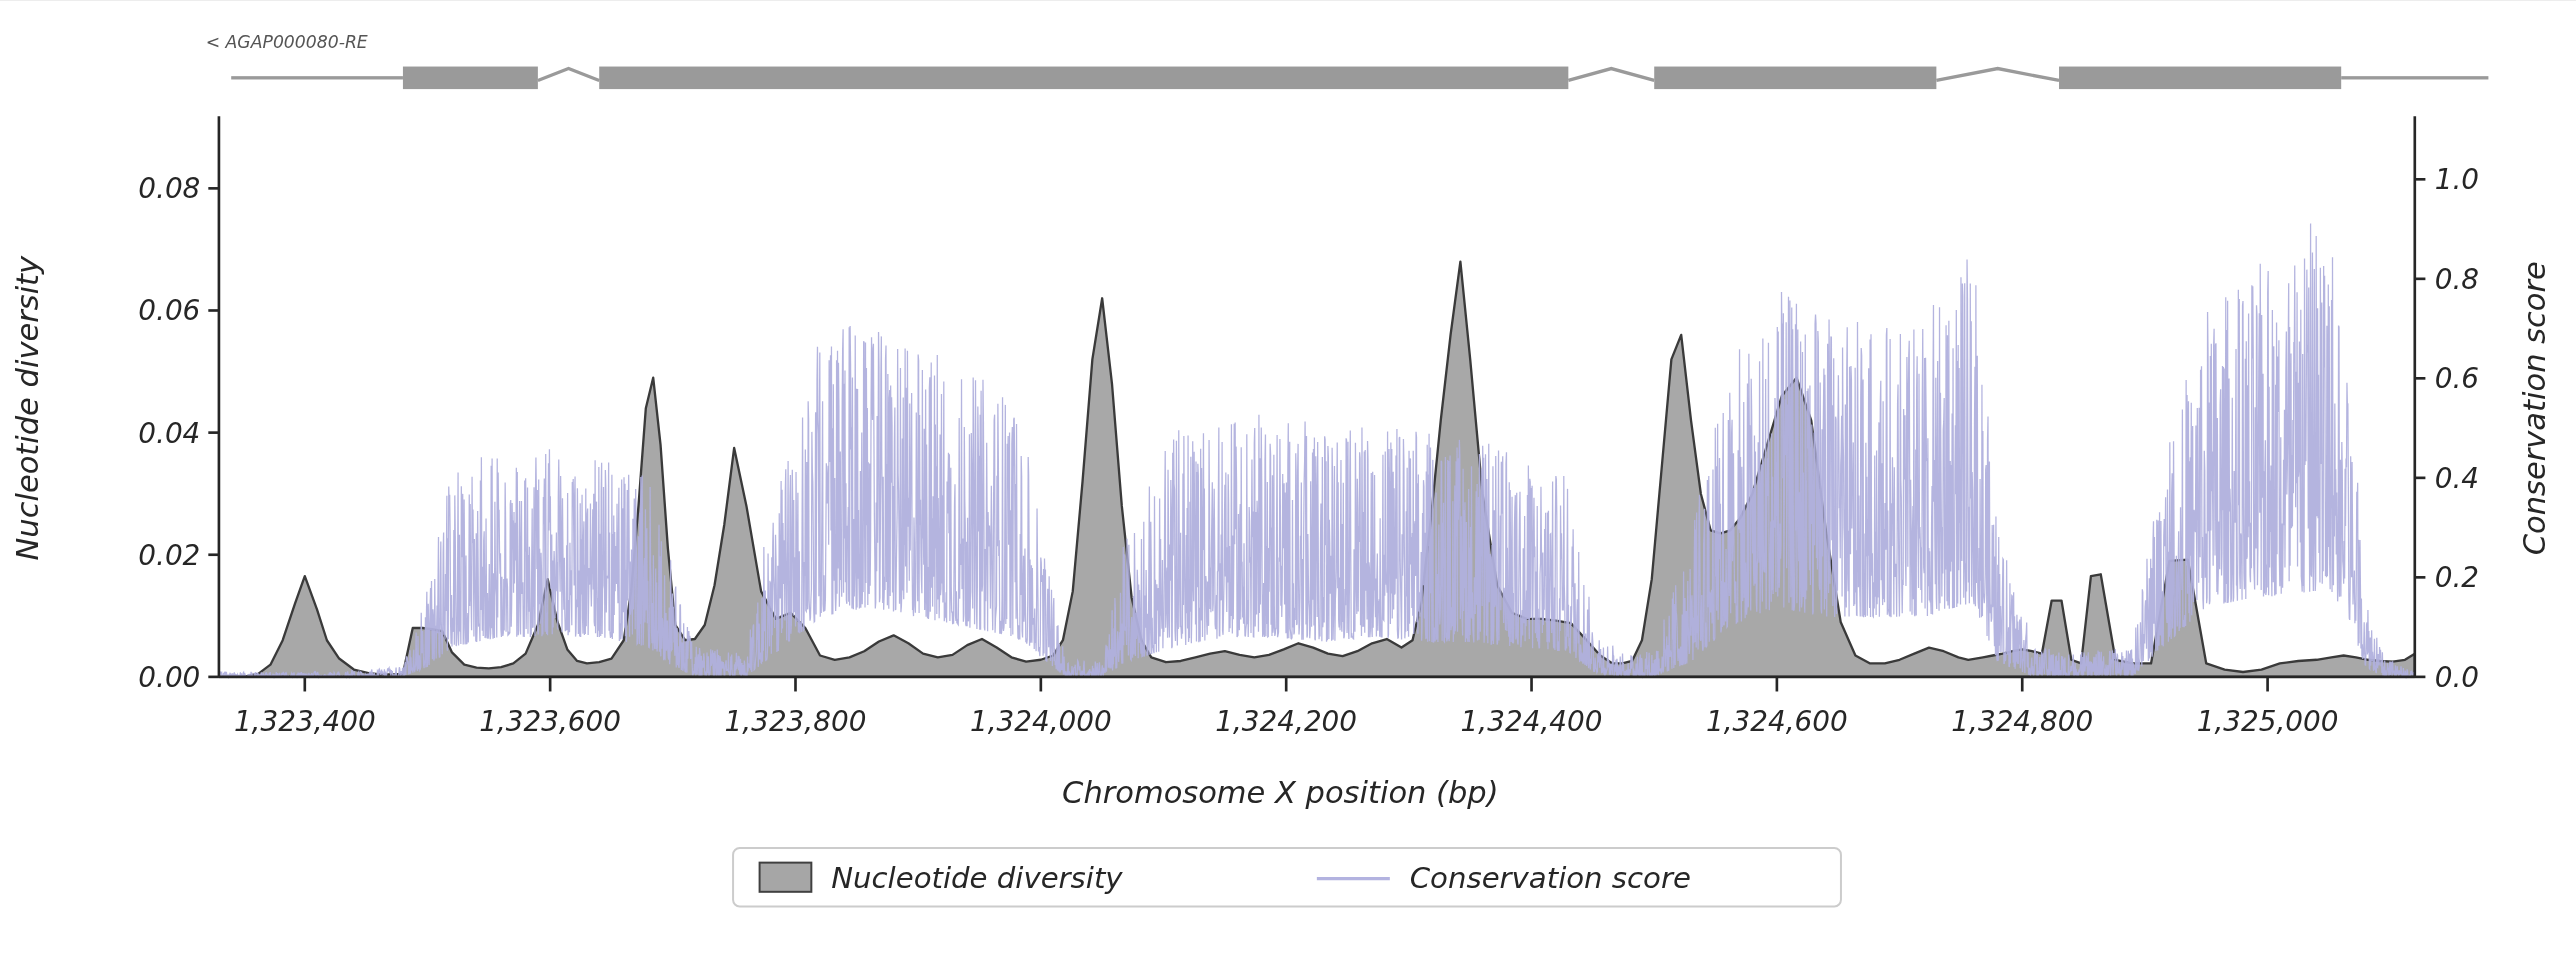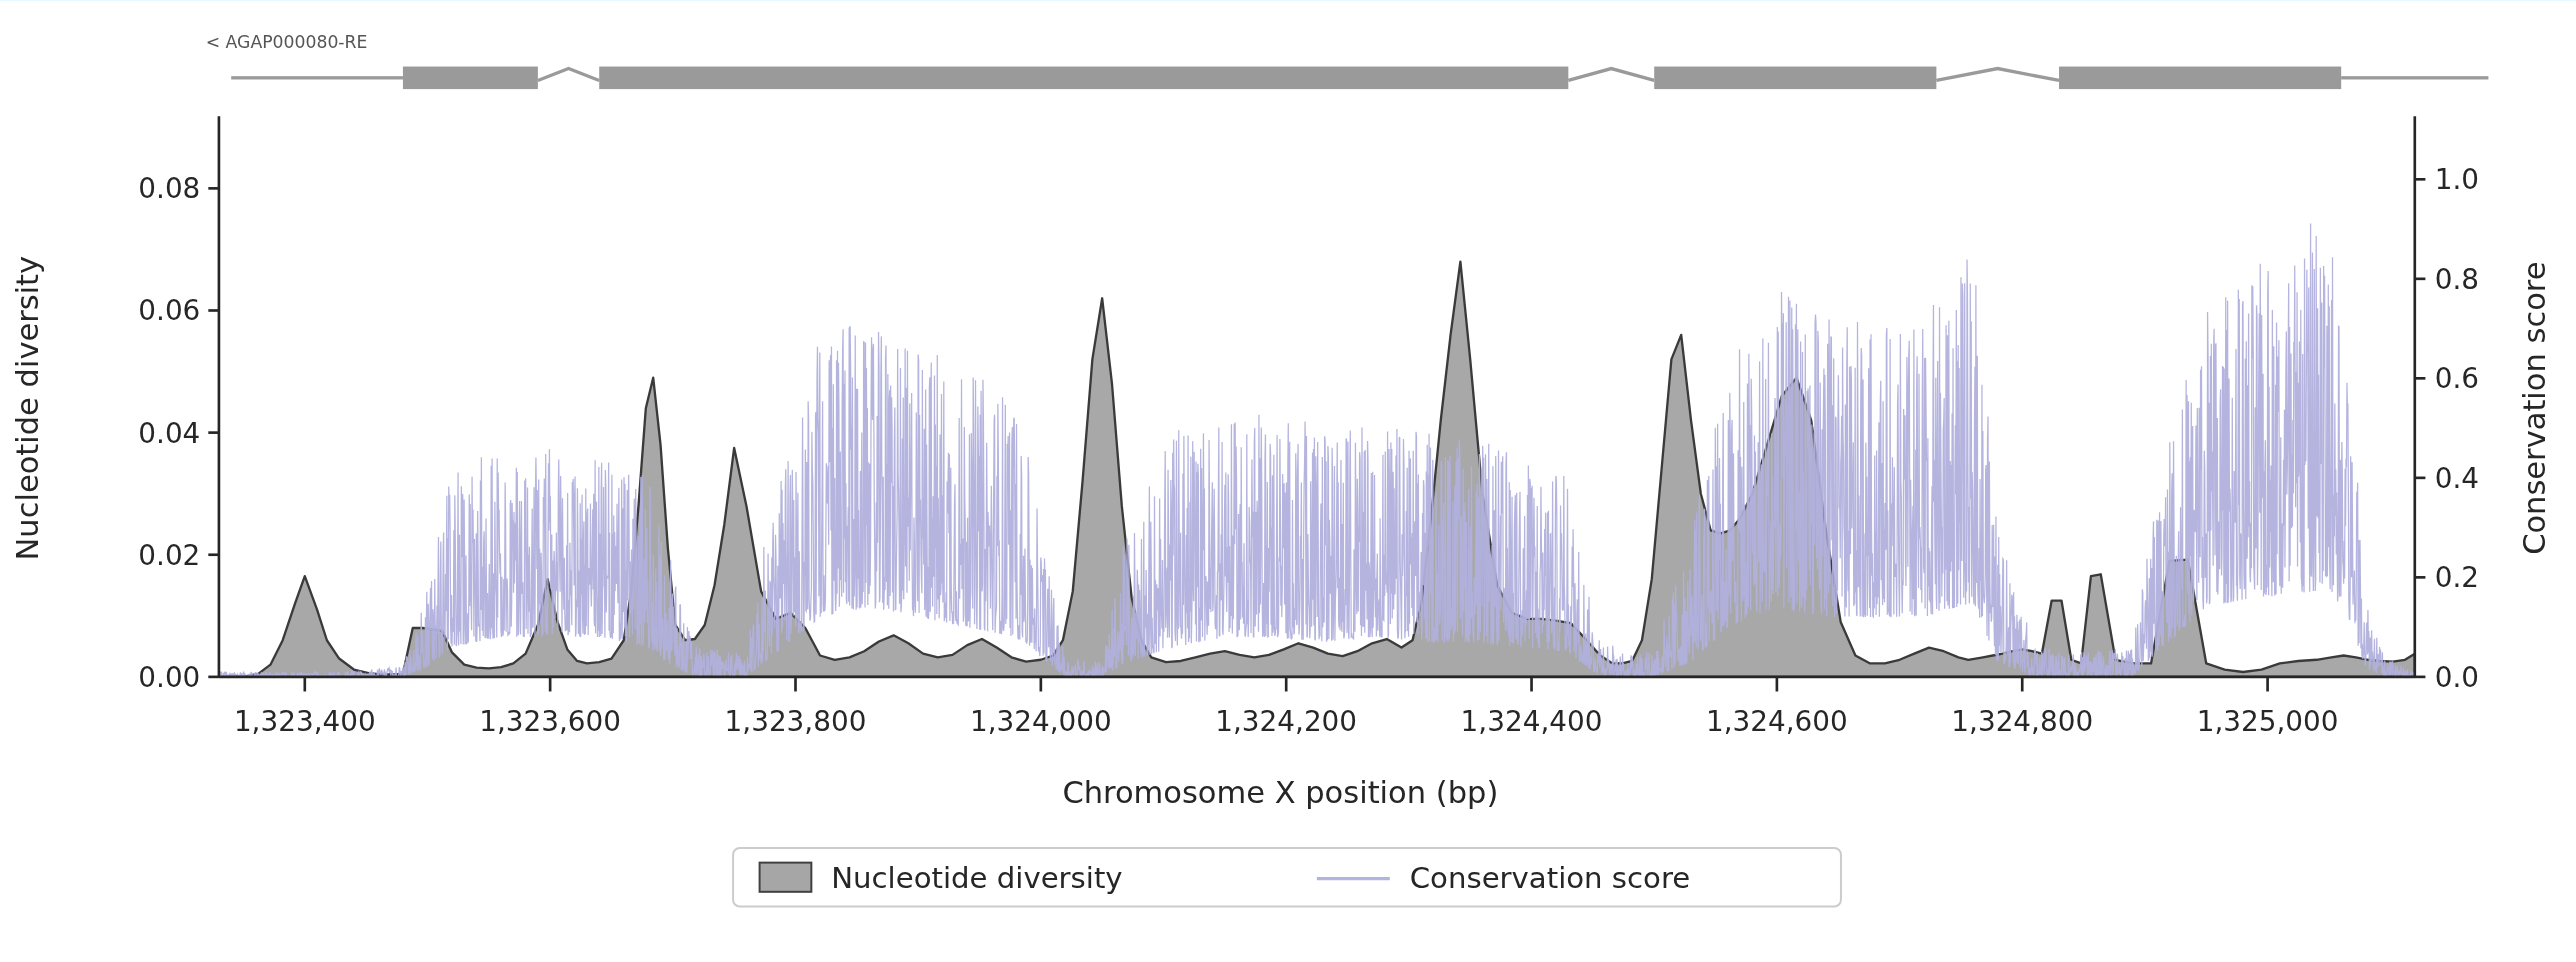--- a/index.html
+++ b/index.html
@@ -11,21 +11,22 @@
     width: 2576px;
     height: 963px;
     font-family: "DejaVu Sans", sans-serif;
     color: #262626;
     overflow: hidden;
   }
   #figure {
     position: relative;
     width: 2576px;
     height: 963px;
-    background: #7dd3fc;
+    background: #a3a3a3;
+    font-style: italic;
   }
   svg.figure-svg {
     position: absolute;
     left: 0;
     top: 0;
     width: 2576px;
     height: 963px;
     display: block;
   }
   .axis-label {

